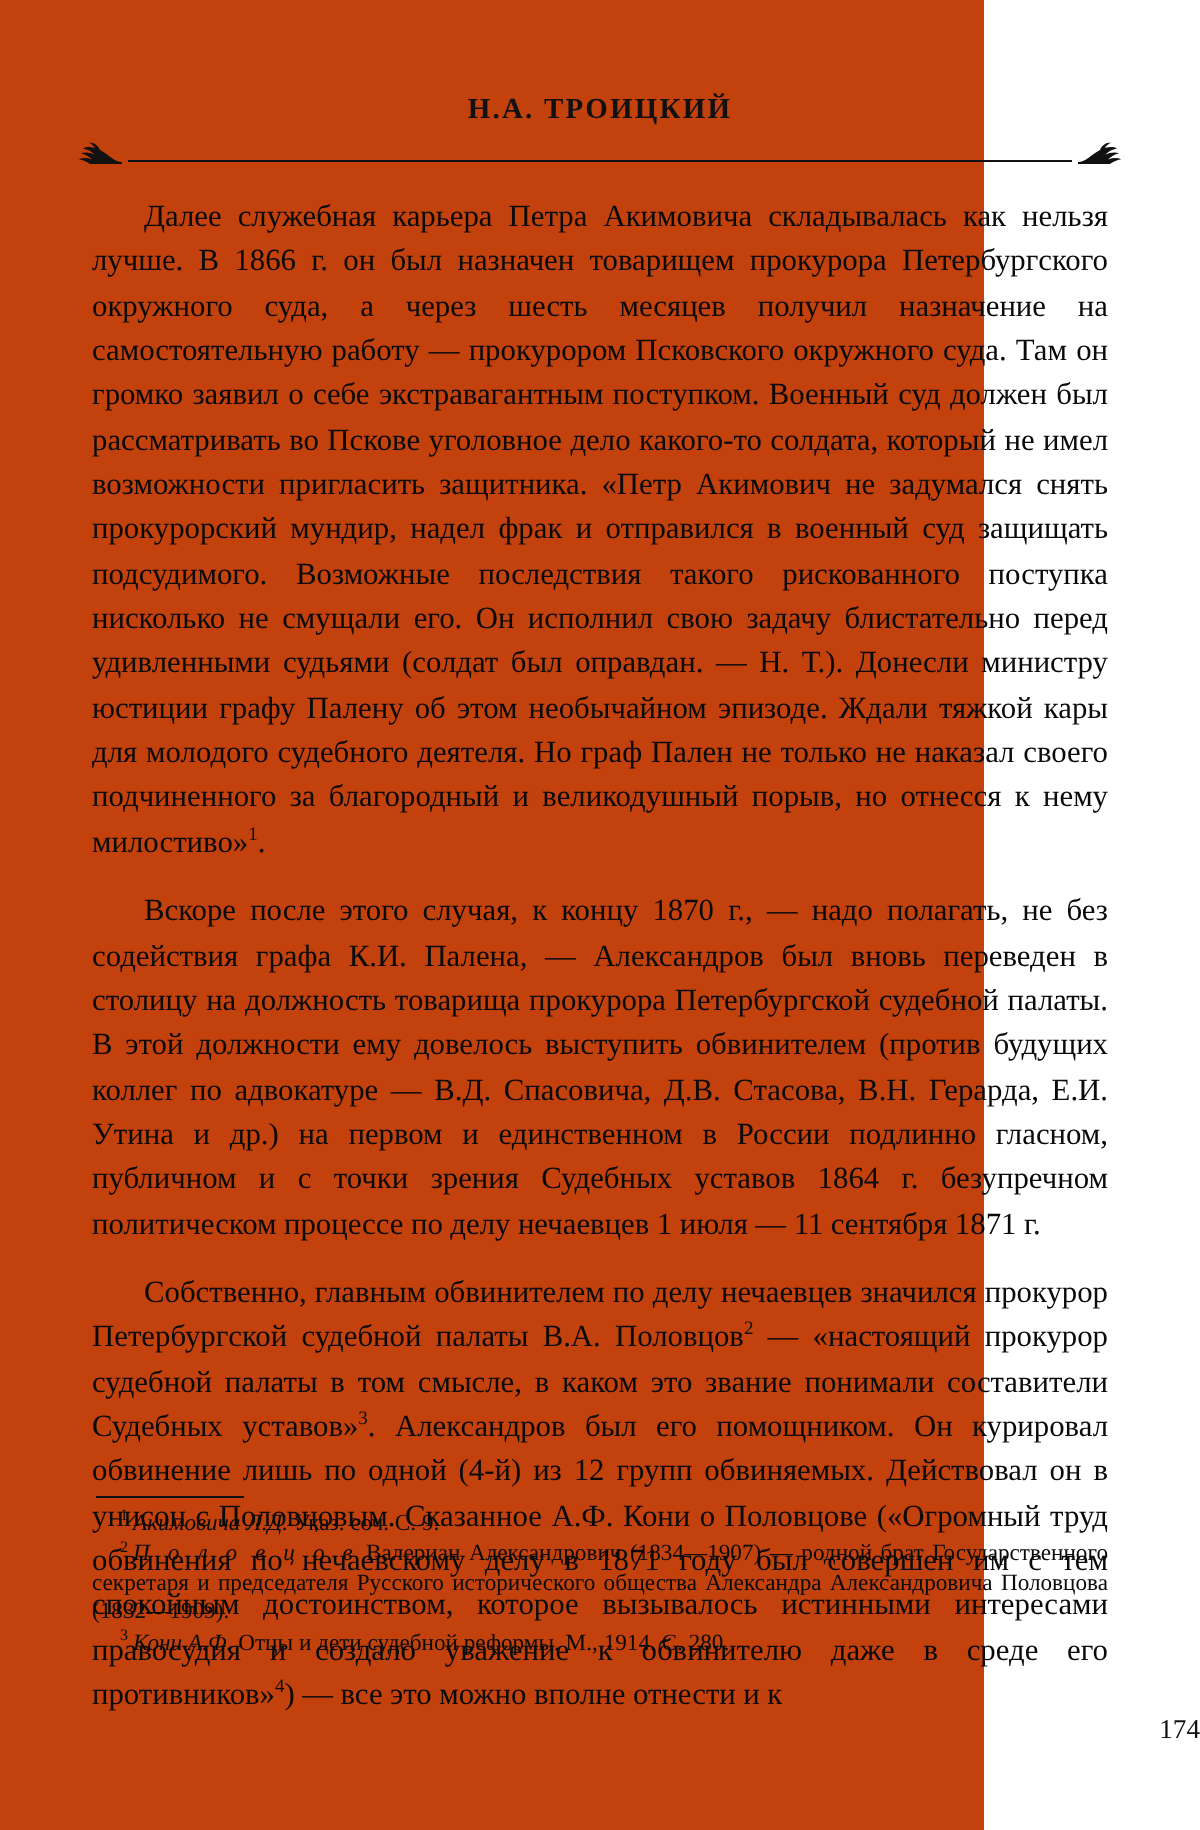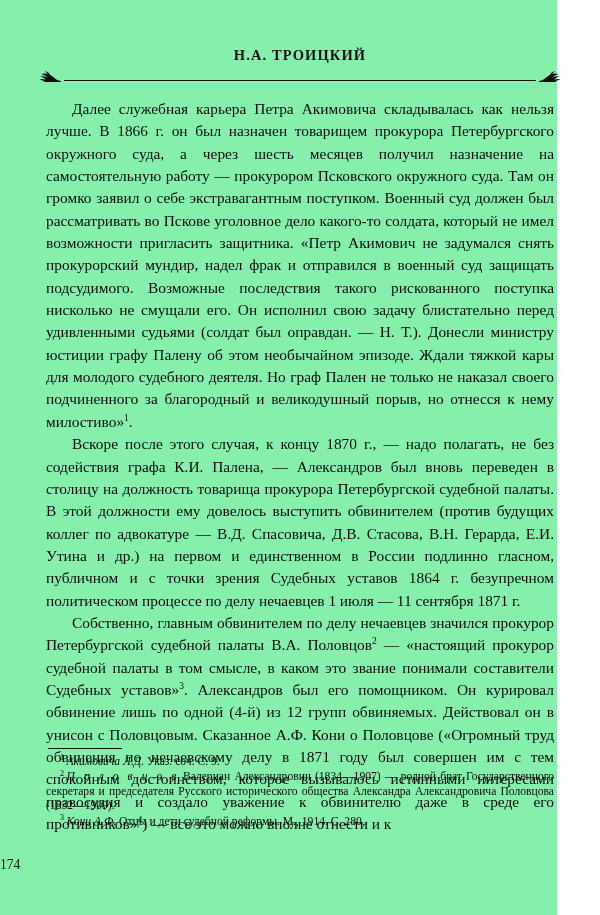--- a/index.html
+++ b/index.html
@@ -12,24 +12,23 @@
     height: 915px;
     font-family: "Liberation Serif", "DejaVu Serif", serif;
     color: #0a0a0a;
     position: relative;
     overflow: hidden;
   }
 
   .page {
     position: absolute;
     left: 0; top: 0;
-    width: 544px;
+    width: 492px;
     height: 915px;
-    background: #86efac;
-    padding-left: 13px;
+    background: #c2410c;
   }
 
   
   .runhead {
     position: absolute;
     left: 0; top: 46px;
     width: 600px;
     text-align: center;
   }
   .runhead-title {
@@ -77,21 +76,21 @@
     margin: 0;
     text-indent: 26px;
     text-align: justify;
     text-justify: inter-word;
     font-size: 15.4px;
     line-height: 22.35px;
     -webkit-hyphens: none;
     hyphens: none;
     word-spacing: -0.1px;
   }
-  p.para + p.para { margin-top: 0; }
+  p.para + p.para { margin-top: 12px; }
 
   sup.fn {
     font-size: 9.5px;
     vertical-align: super;
     line-height: 0;
   }
 
   
   .footnotes {
     position: absolute;
@@ -120,21 +119,21 @@
   }
   .it { font-style: italic; }
   .spaced { letter-spacing: 2.4px; font-style: italic; }
 
   
   .folio {
     position: absolute;
     left: 0;
     top: 857px;
     width: 600px;
-    text-align: left;
+    text-align: right;
     font-size: 13.6px;
     color: #111;
   }
 </style>
 </head>
 <body>
 
 <div class="page">
 
   <div class="runhead">

